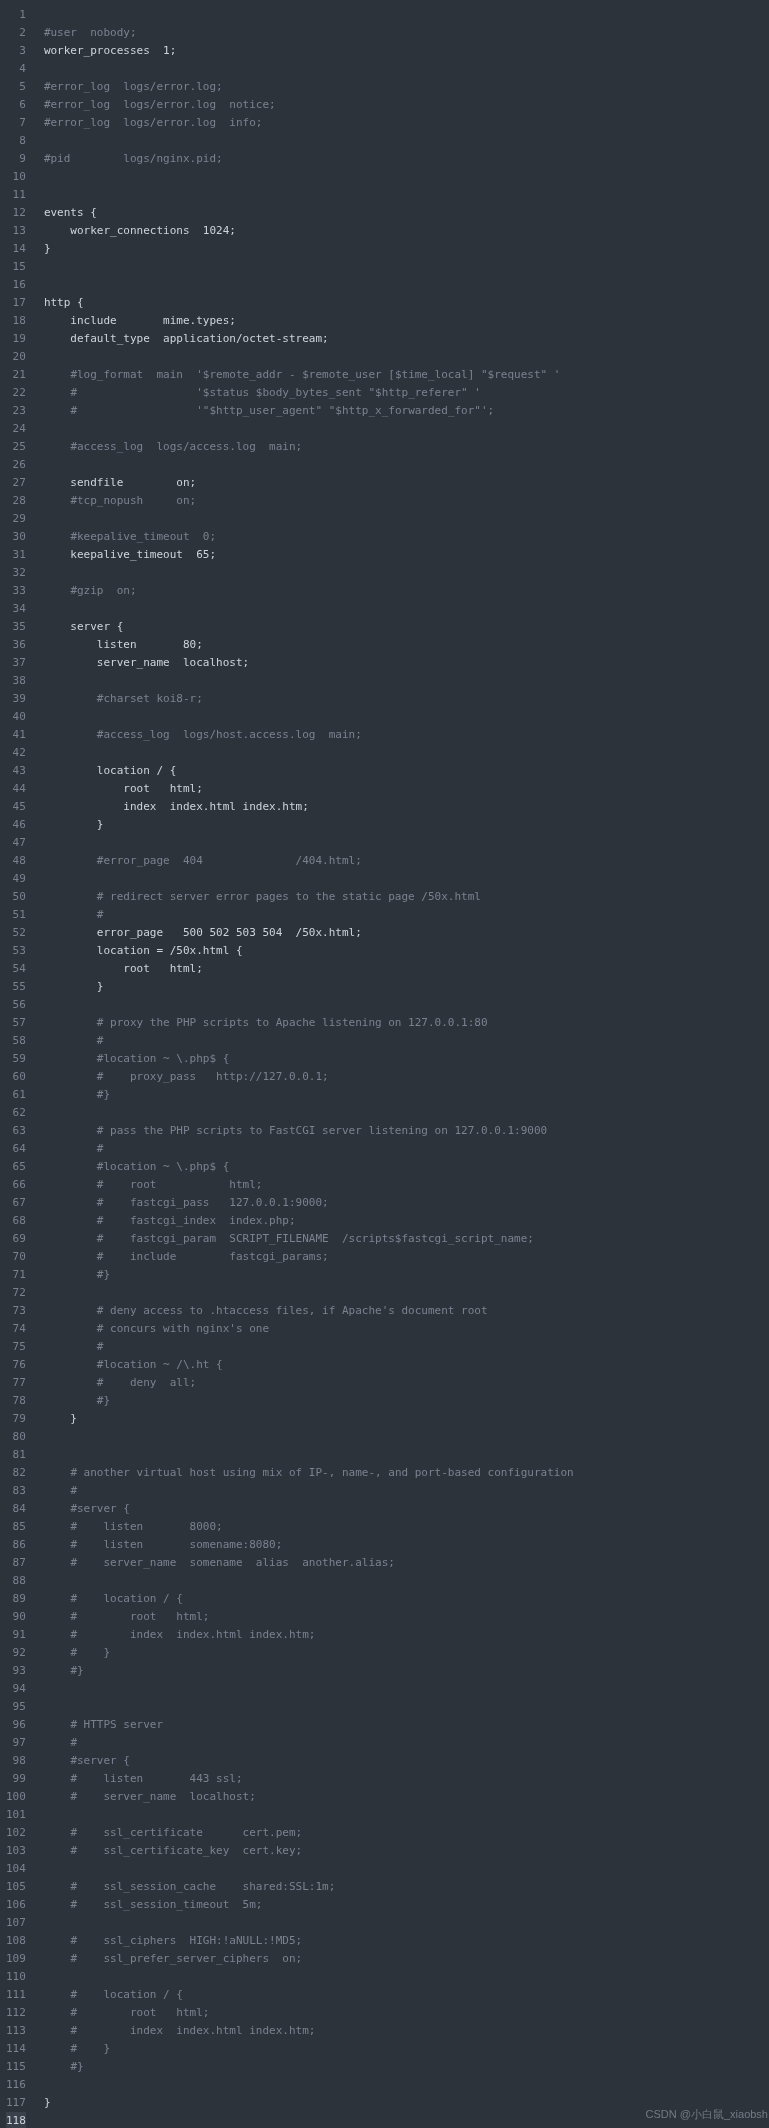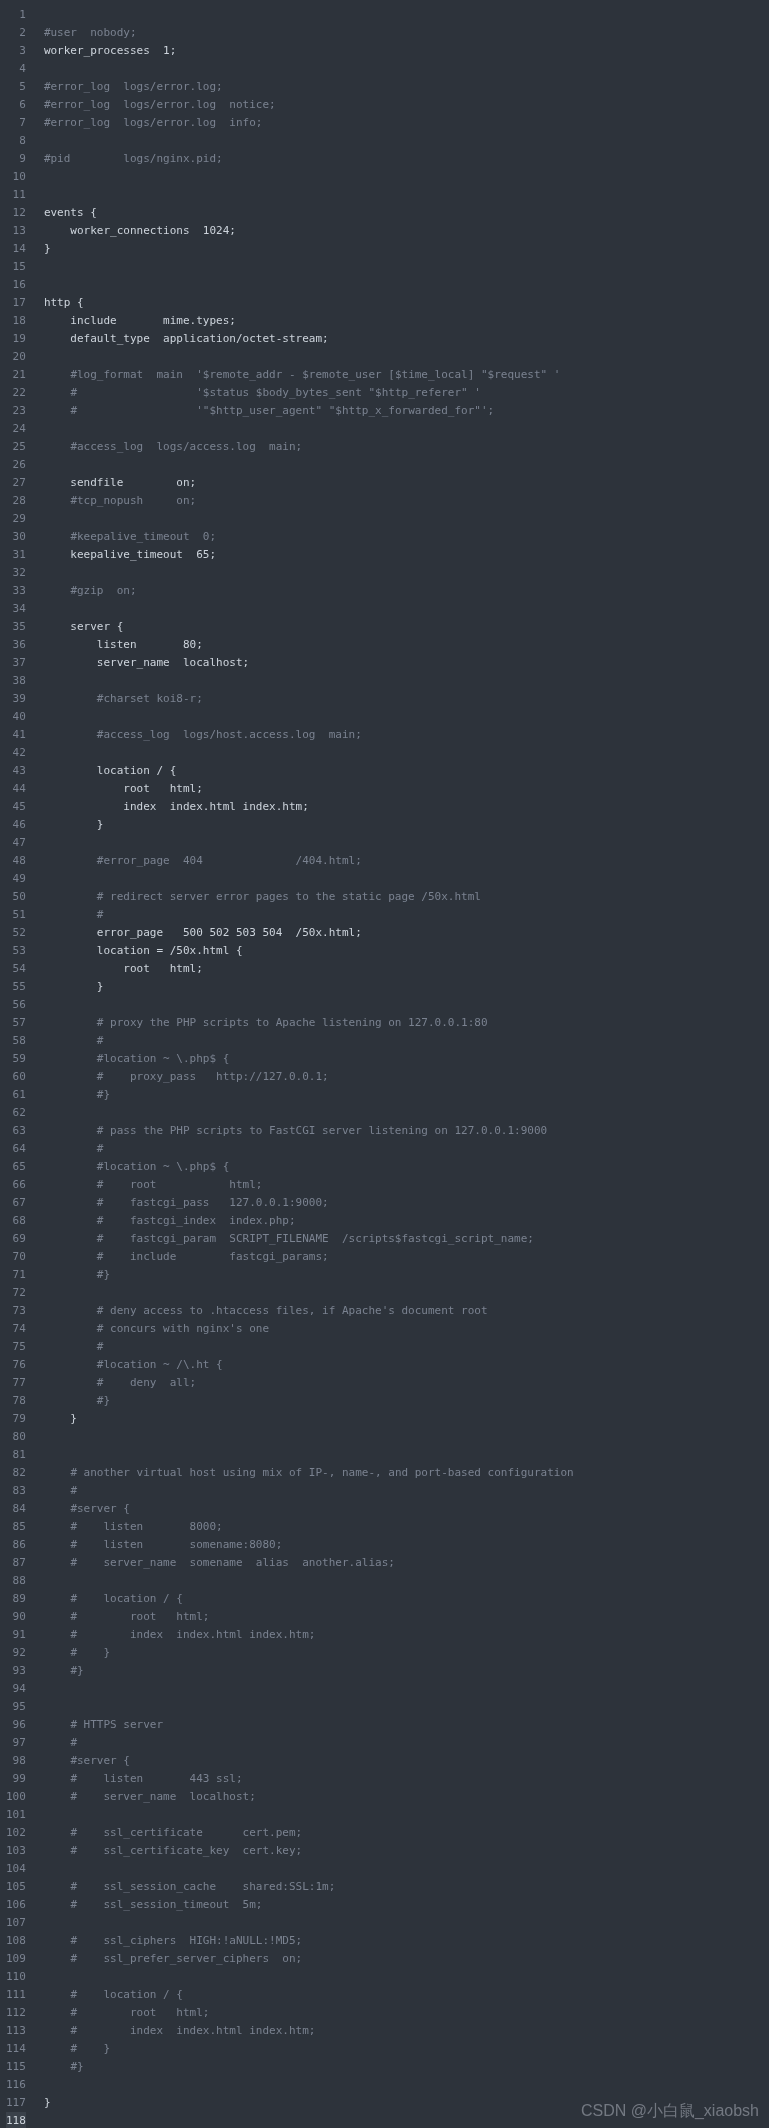--- a/index.html
+++ b/index.html
@@ -33,23 +33,23 @@
     background: #2d333b;
     color: #cdd4dc;
     padding: 6px 0 6px 10px;
     white-space: pre;
     line-height: 18px;
     flex: 1;
   }
   .comment { color: #7a8290; }
   .watermark {
     position: absolute;
-    right: 10px;
+    right: 1px;
     bottom: 6px;
-    font-size: 16px;
+    font-size: 11px;
     color: rgba(200,205,215,0.45);
     font-family: -apple-system, BlinkMacSystemFont, "Segoe UI", sans-serif;
   }
 </style>
 </head>
 <body>
 
 <div class="editor">
   <div class="gutter" id="gutter"><div class="line-no">  1</div><div class="line-no">  2</div><div class="line-no">  3</div><div class="line-no">  4</div><div class="line-no">  5</div><div class="line-no">  6</div><div class="line-no">  7</div><div class="line-no">  8</div><div class="line-no">  9</div><div class="line-no"> 10</div><div class="line-no"> 11</div><div class="line-no"> 12</div><div class="line-no"> 13</div><div class="line-no"> 14</div><div class="line-no"> 15</div><div class="line-no"> 16</div><div class="line-no"> 17</div><div class="line-no"> 18</div><div class="line-no"> 19</div><div class="line-no"> 20</div><div class="line-no"> 21</div><div class="line-no"> 22</div><div class="line-no"> 23</div><div class="line-no"> 24</div><div class="line-no"> 25</div><div class="line-no"> 26</div><div class="line-no"> 27</div><div class="line-no"> 28</div><div class="line-no"> 29</div><div class="line-no"> 30</div><div class="line-no"> 31</div><div class="line-no"> 32</div><div class="line-no"> 33</div><div class="line-no"> 34</div><div class="line-no"> 35</div><div class="line-no"> 36</div><div class="line-no"> 37</div><div class="line-no"> 38</div><div class="line-no"> 39</div><div class="line-no"> 40</div><div class="line-no"> 41</div><div class="line-no"> 42</div><div class="line-no"> 43</div><div class="line-no"> 44</div><div class="line-no"> 45</div><div class="line-no"> 46</div><div class="line-no"> 47</div><div class="line-no"> 48</div><div class="line-no"> 49</div><div class="line-no"> 50</div><div class="line-no"> 51</div><div class="line-no"> 52</div><div class="line-no"> 53</div><div class="line-no"> 54</div><div class="line-no"> 55</div><div class="line-no"> 56</div><div class="line-no"> 57</div><div class="line-no"> 58</div><div class="line-no"> 59</div><div class="line-no"> 60</div><div class="line-no"> 61</div><div class="line-no"> 62</div><div class="line-no"> 63</div><div class="line-no"> 64</div><div class="line-no"> 65</div><div class="line-no"> 66</div><div class="line-no"> 67</div><div class="line-no"> 68</div><div class="line-no"> 69</div><div class="line-no"> 70</div><div class="line-no"> 71</div><div class="line-no"> 72</div><div class="line-no"> 73</div><div class="line-no"> 74</div><div class="line-no"> 75</div><div class="line-no"> 76</div><div class="line-no"> 77</div><div class="line-no"> 78</div><div class="line-no"> 79</div><div class="line-no"> 80</div><div class="line-no"> 81</div><div class="line-no"> 82</div><div class="line-no"> 83</div><div class="line-no"> 84</div><div class="line-no"> 85</div><div class="line-no"> 86</div><div class="line-no"> 87</div><div class="line-no"> 88</div><div class="line-no"> 89</div><div class="line-no"> 90</div><div class="line-no"> 91</div><div class="line-no"> 92</div><div class="line-no"> 93</div><div class="line-no"> 94</div><div class="line-no"> 95</div><div class="line-no"> 96</div><div class="line-no"> 97</div><div class="line-no"> 98</div><div class="line-no"> 99</div><div class="line-no">100</div><div class="line-no">101</div><div class="line-no">102</div><div class="line-no">103</div><div class="line-no">104</div><div class="line-no">105</div><div class="line-no">106</div><div class="line-no">107</div><div class="line-no">108</div><div class="line-no">109</div><div class="line-no">110</div><div class="line-no">111</div><div class="line-no">112</div><div class="line-no">113</div><div class="line-no">114</div><div class="line-no">115</div><div class="line-no">116</div><div class="line-no">117</div><div class="line-no active">118</div></div>
   <div class="code" id="code"><div class="code-line">&nbsp;</div><div class="code-line"><span class="comment">#user  nobody;</span></div><div class="code-line">worker_processes  1;</div><div class="code-line">&nbsp;</div><div class="code-line"><span class="comment">#error_log  logs/error.log;</span></div><div class="code-line"><span class="comment">#error_log  logs/error.log  notice;</span></div><div class="code-line"><span class="comment">#error_log  logs/error.log  info;</span></div><div class="code-line">&nbsp;</div><div class="code-line"><span class="comment">#pid        logs/nginx.pid;</span></div><div class="code-line">&nbsp;</div><div class="code-line">&nbsp;</div><div class="code-line">events {</div><div class="code-line">    worker_connections  1024;</div><div class="code-line">}</div><div class="code-line">&nbsp;</div><div class="code-line">&nbsp;</div><div class="code-line">http {</div><div class="code-line">    include       mime.types;</div><div class="code-line">    default_type  application/octet-stream;</div><div class="code-line">&nbsp;</div><div class="code-line">    <span class="comment">#log_format  main  '$remote_addr - $remote_user [$time_local] "$request" '</span></div><div class="code-line">    <span class="comment">#                  '$status $body_bytes_sent "$http_referer" '</span></div><div class="code-line">    <span class="comment">#                  '"$http_user_agent" "$http_x_forwarded_for"';</span></div><div class="code-line">&nbsp;</div><div class="code-line">    <span class="comment">#access_log  logs/access.log  main;</span></div><div class="code-line">&nbsp;</div><div class="code-line">    sendfile        on;</div><div class="code-line">    <span class="comment">#tcp_nopush     on;</span></div><div class="code-line">&nbsp;</div><div class="code-line">    <span class="comment">#keepalive_timeout  0;</span></div><div class="code-line">    keepalive_timeout  65;</div><div class="code-line">&nbsp;</div><div class="code-line">    <span class="comment">#gzip  on;</span></div><div class="code-line">&nbsp;</div><div class="code-line">    server {</div><div class="code-line">        listen       80;</div><div class="code-line">        server_name  localhost;</div><div class="code-line">&nbsp;</div><div class="code-line">        <span class="comment">#charset koi8-r;</span></div><div class="code-line">&nbsp;</div><div class="code-line">        <span class="comment">#access_log  logs/host.access.log  main;</span></div><div class="code-line">&nbsp;</div><div class="code-line">        location / {</div><div class="code-line">            root   html;</div><div class="code-line">            index  index.html index.htm;</div><div class="code-line">        }</div><div class="code-line">&nbsp;</div><div class="code-line">        <span class="comment">#error_page  404              /404.html;</span></div><div class="code-line">&nbsp;</div><div class="code-line">        <span class="comment"># redirect server error pages to the static page /50x.html</span></div><div class="code-line">        <span class="comment">#</span></div><div class="code-line">        error_page   500 502 503 504  /50x.html;</div><div class="code-line">        location = /50x.html {</div><div class="code-line">            root   html;</div><div class="code-line">        }</div><div class="code-line">&nbsp;</div><div class="code-line">        <span class="comment"># proxy the PHP scripts to Apache listening on 127.0.0.1:80</span></div><div class="code-line">        <span class="comment">#</span></div><div class="code-line">        <span class="comment">#location ~ \.php$ {</span></div><div class="code-line">        <span class="comment">#    proxy_pass   http://127.0.0.1;</span></div><div class="code-line">        <span class="comment">#}</span></div><div class="code-line">&nbsp;</div><div class="code-line">        <span class="comment"># pass the PHP scripts to FastCGI server listening on 127.0.0.1:9000</span></div><div class="code-line">        <span class="comment">#</span></div><div class="code-line">        <span class="comment">#location ~ \.php$ {</span></div><div class="code-line">        <span class="comment">#    root           html;</span></div><div class="code-line">        <span class="comment">#    fastcgi_pass   127.0.0.1:9000;</span></div><div class="code-line">        <span class="comment">#    fastcgi_index  index.php;</span></div><div class="code-line">        <span class="comment">#    fastcgi_param  SCRIPT_FILENAME  /scripts$fastcgi_script_name;</span></div><div class="code-line">        <span class="comment">#    include        fastcgi_params;</span></div><div class="code-line">        <span class="comment">#}</span></div><div class="code-line">&nbsp;</div><div class="code-line">        <span class="comment"># deny access to .htaccess files, if Apache's document root</span></div><div class="code-line">        <span class="comment"># concurs with nginx's one</span></div><div class="code-line">        <span class="comment">#</span></div><div class="code-line">        <span class="comment">#location ~ /\.ht {</span></div><div class="code-line">        <span class="comment">#    deny  all;</span></div><div class="code-line">        <span class="comment">#}</span></div><div class="code-line">    }</div><div class="code-line">&nbsp;</div><div class="code-line">&nbsp;</div><div class="code-line">    <span class="comment"># another virtual host using mix of IP-, name-, and port-based configuration</span></div><div class="code-line">    <span class="comment">#</span></div><div class="code-line">    <span class="comment">#server {</span></div><div class="code-line">    <span class="comment">#    listen       8000;</span></div><div class="code-line">    <span class="comment">#    listen       somename:8080;</span></div><div class="code-line">    <span class="comment">#    server_name  somename  alias  another.alias;</span></div><div class="code-line">&nbsp;</div><div class="code-line">    <span class="comment">#    location / {</span></div><div class="code-line">    <span class="comment">#        root   html;</span></div><div class="code-line">    <span class="comment">#        index  index.html index.htm;</span></div><div class="code-line">    <span class="comment">#    }</span></div><div class="code-line">    <span class="comment">#}</span></div><div class="code-line">&nbsp;</div><div class="code-line">&nbsp;</div><div class="code-line">    <span class="comment"># HTTPS server</span></div><div class="code-line">    <span class="comment">#</span></div><div class="code-line">    <span class="comment">#server {</span></div><div class="code-line">    <span class="comment">#    listen       443 ssl;</span></div><div class="code-line">    <span class="comment">#    server_name  localhost;</span></div><div class="code-line">&nbsp;</div><div class="code-line">    <span class="comment">#    ssl_certificate      cert.pem;</span></div><div class="code-line">    <span class="comment">#    ssl_certificate_key  cert.key;</span></div><div class="code-line">&nbsp;</div><div class="code-line">    <span class="comment">#    ssl_session_cache    shared:SSL:1m;</span></div><div class="code-line">    <span class="comment">#    ssl_session_timeout  5m;</span></div><div class="code-line">&nbsp;</div><div class="code-line">    <span class="comment">#    ssl_ciphers  HIGH:!aNULL:!MD5;</span></div><div class="code-line">    <span class="comment">#    ssl_prefer_server_ciphers  on;</span></div><div class="code-line">&nbsp;</div><div class="code-line">    <span class="comment">#    location / {</span></div><div class="code-line">    <span class="comment">#        root   html;</span></div><div class="code-line">    <span class="comment">#        index  index.html index.htm;</span></div><div class="code-line">    <span class="comment">#    }</span></div><div class="code-line">    <span class="comment">#}</span></div><div class="code-line">&nbsp;</div><div class="code-line">}</div><div class="code-line">&nbsp;</div></div>

